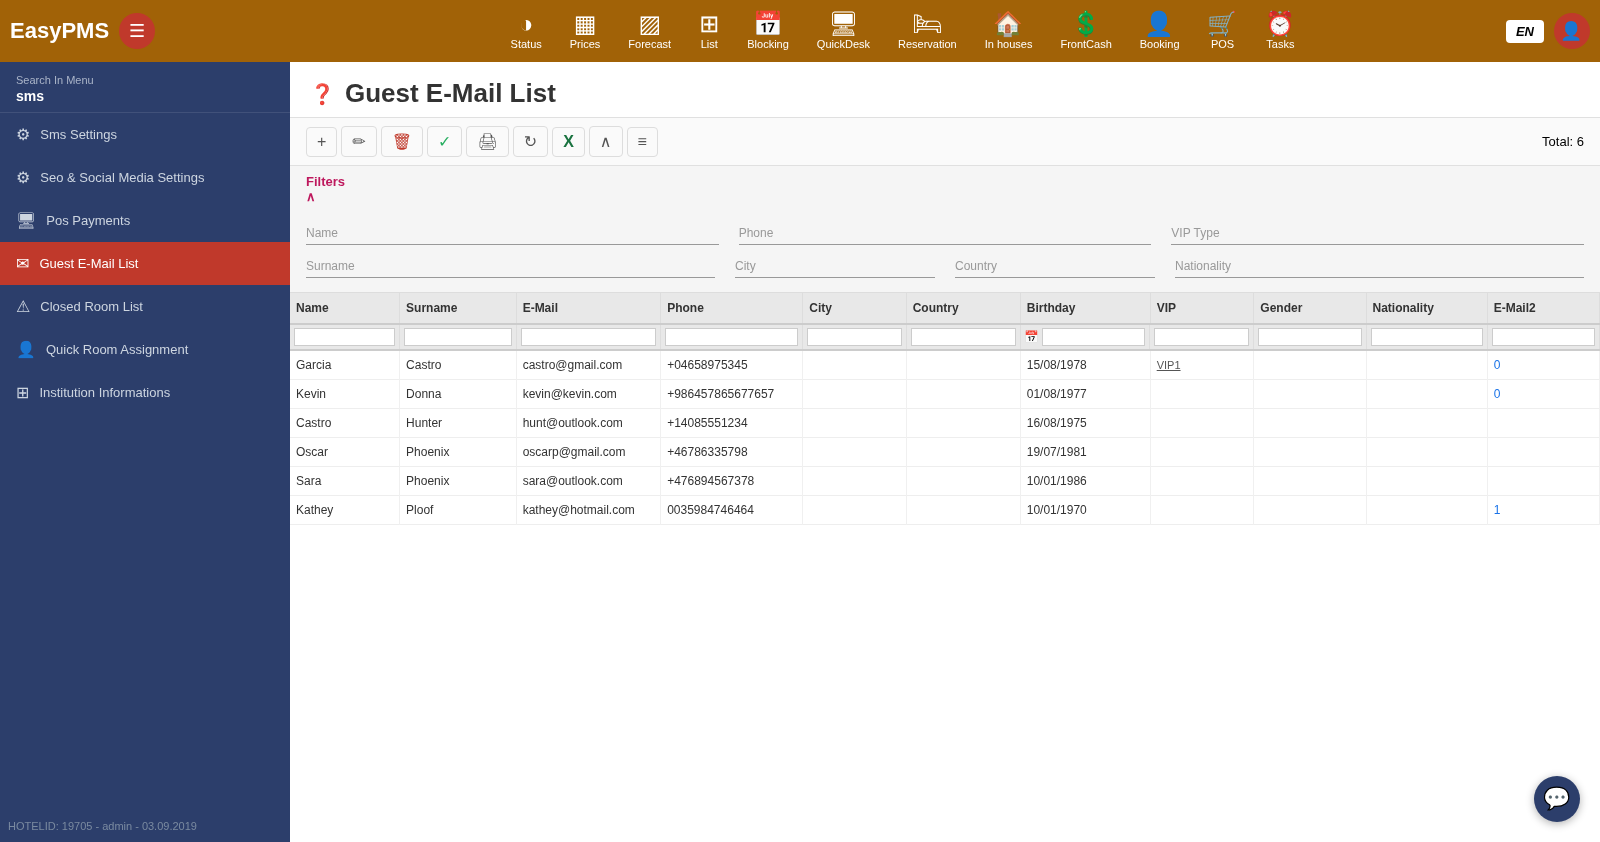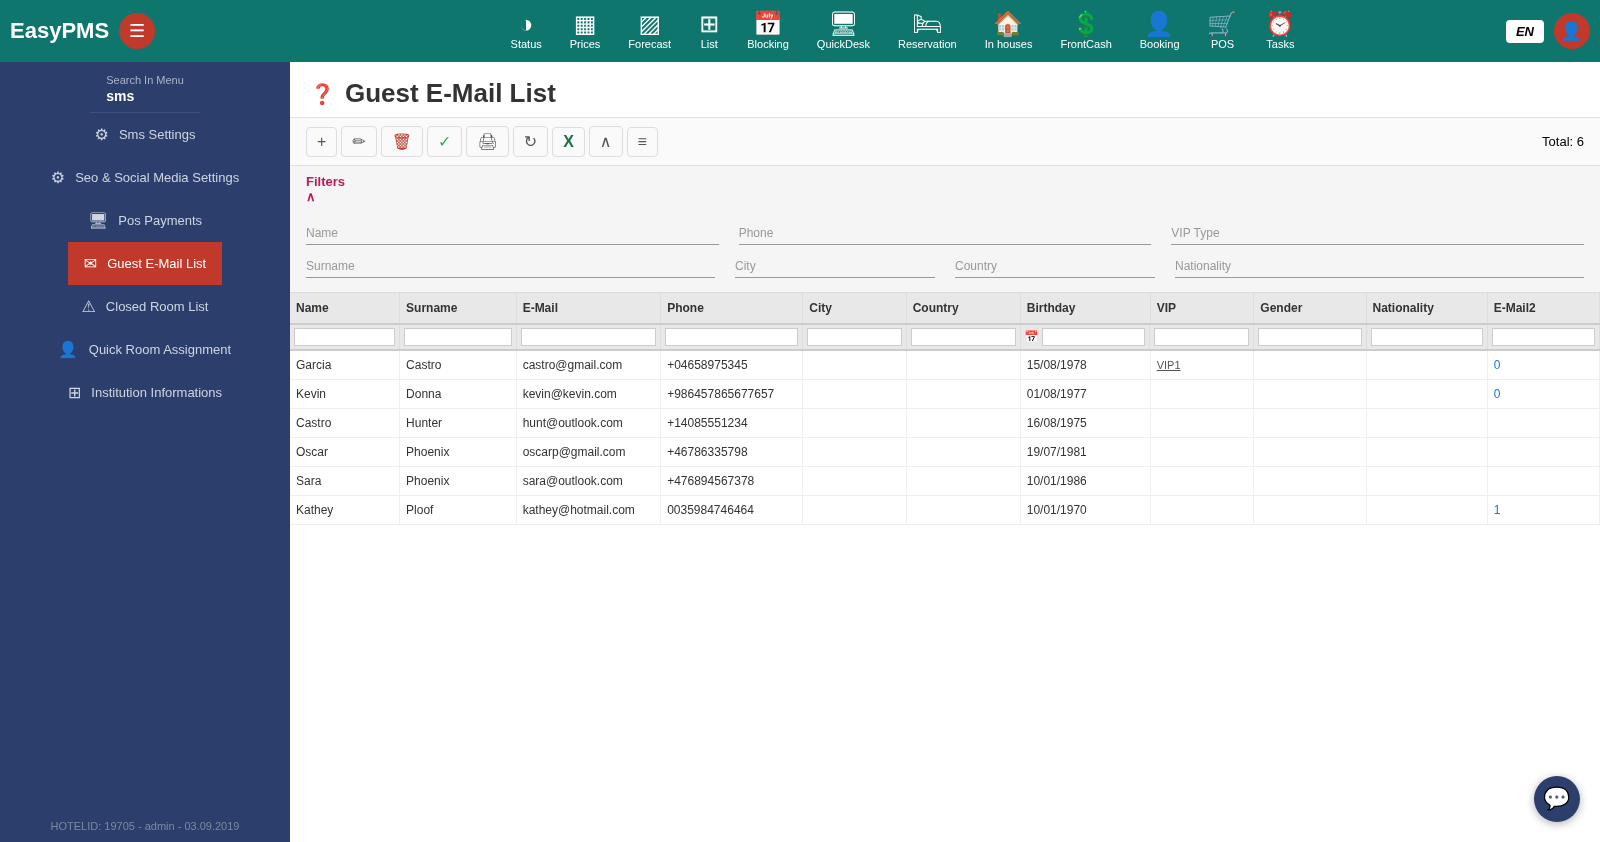--- a/index.html
+++ b/index.html
@@ -1,20 +1,20 @@
 <!DOCTYPE html>
 <html><head>
   <meta charset="utf-8">
   <style>
     * { box-sizing: border-box; margin: 0; padding: 0; }
     body { font-family: Arial, sans-serif; font-size: 13px; background: #f0f0f0; display: flex; flex-direction: column; height: 842px; overflow: hidden; }
 
     
     .top-nav {
-      background: #0f766e;
+      background: #a16207;
       display: flex;
       align-items: center;
       height: 62px;
       padding: 0 10px;
       flex-shrink: 0;
       justify-content: center;
     }
     .logo-area {
       display: flex;
       align-items: center;
@@ -95,21 +95,20 @@
     }
 
     
     .sidebar {
       background: #2c3e6b;
       width: 290px;
       flex-shrink: 0;
       display: flex;
       flex-direction: column;
       overflow-y: auto;
-      align-items: center;
     }
     .search-area {
       padding: 12px 16px 8px;
       border-bottom: 1px solid rgba(255,255,255,0.1);
     }
     .search-label {
       color: #aab4c8;
       font-size: 11px;
       margin-bottom: 2px;
     }

